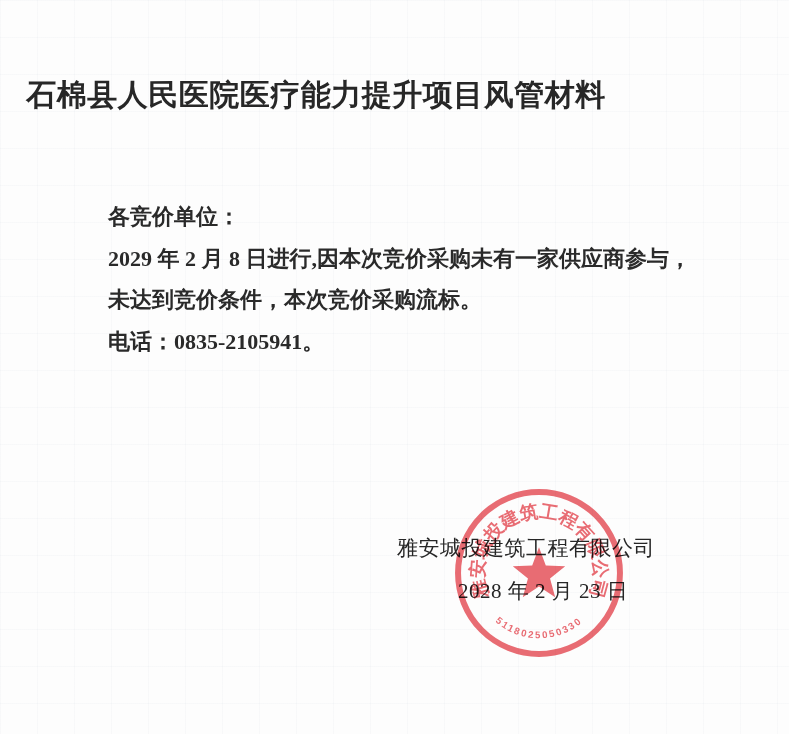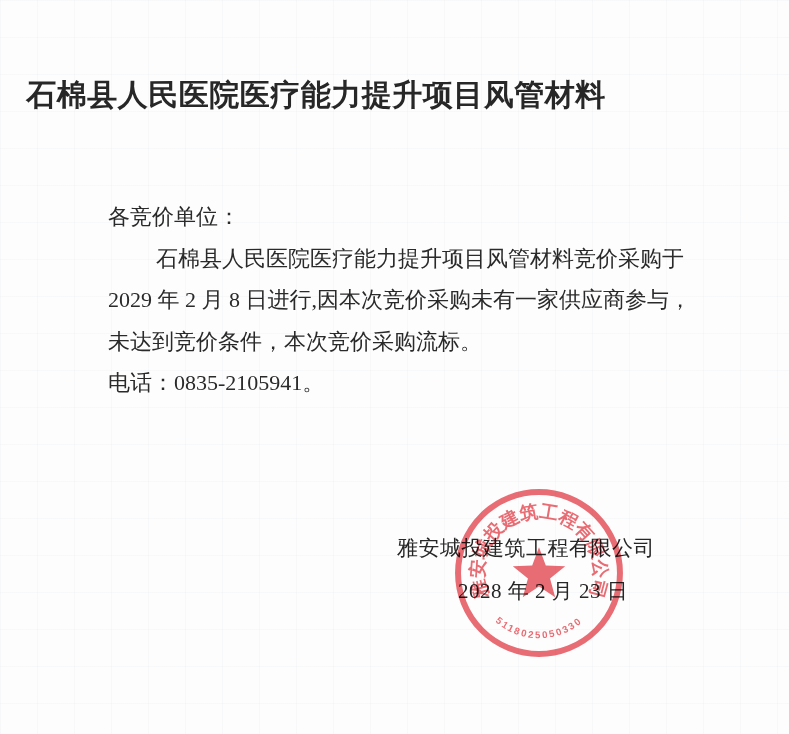--- a/index.html
+++ b/index.html
@@ -29,20 +29,21 @@
   .body-text {
     position: absolute;
     top: 196px; left: 108px; width: 576px;
     font-size: 22px;
     line-height: 41.5px;
   }
   .line {
     text-align: justify;
     text-align-last: justify;
     white-space: nowrap;
+    font-weight: bold;
   }
   .line.first { text-indent: 48px; }
   .line.last { text-align: left; text-align-last: left; }
   .salutation { text-align: left; text-align-last: left; }
   .sig-company {
     position: absolute;
     top: 534px; left: 397px;
     font-size: 21px;
     letter-spacing: 0.5px;
     color: #262626;
@@ -71,21 +72,20 @@
 </head>
 <body>
 
 <div class="doc-title">
   <div>石棉县人民医院医疗能力提升项目风管材料</div>
 </div>
 
 <div class="body-text">
   <div class="line salutation">各竞价单位：</div>
   <div>
-    <div class="line first">石棉县人民医院医疗能力提升项目风管材料竞价采购于</div>
     <div class="line">2029 年 2 月 8 日进行,因本次竞价采购未有一家供应商参与，</div>
     <div class="line last">未达到竞价条件，本次竞价采购流标。</div>
   </div>
   <div>
     <div class="line last">电话：0835-2105941。</div>
   </div>
 </div>
 
 <div class="sig-company">雅安城投建筑工程有限公司</div>
 <div class="sig-date">2028 年 2 月 23 日</div>

